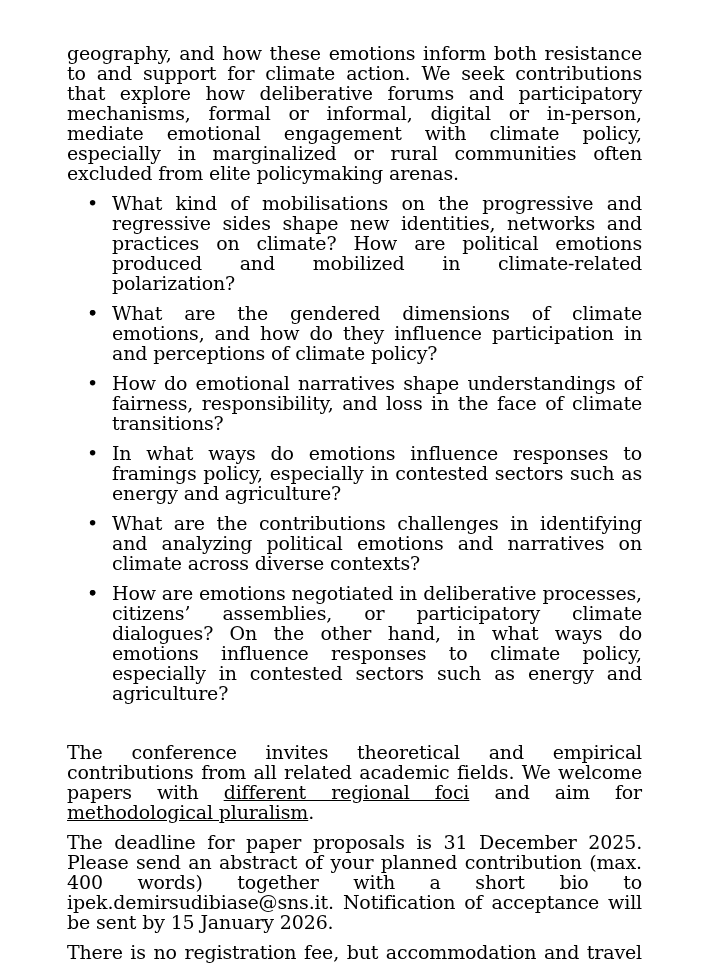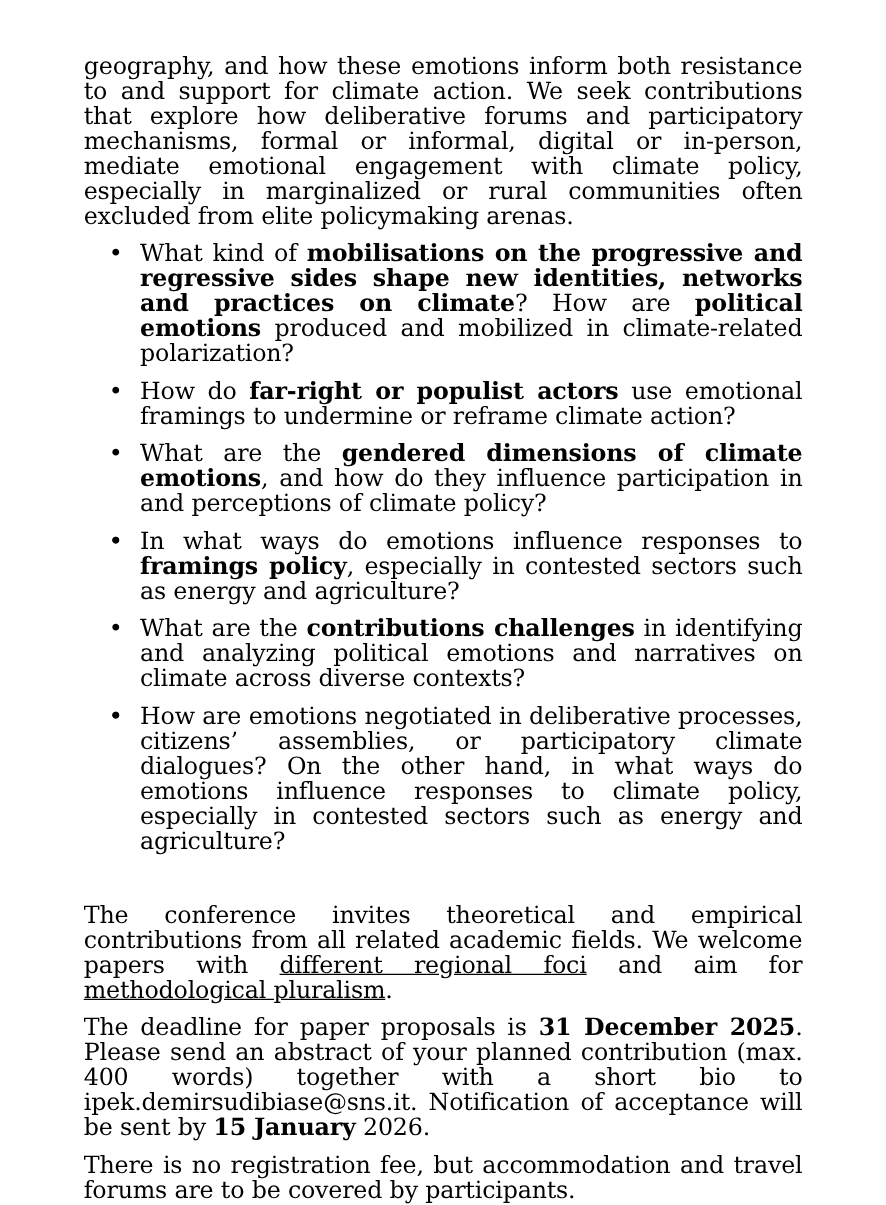--- a/index.html
+++ b/index.html
@@ -10,34 +10,34 @@
   }
   .page {
     position: absolute; left: 67px; top: 43px; width: 575px;
     font-size: 19px; line-height: 20px; text-align: justify;
     letter-spacing: -0.15px;
   }
   p { margin: 0 0 10px 0; }
   ul { margin: 0; padding: 0; list-style: none; }
   li { position: relative; padding-left: 45px; margin: 0 0 10px 0; }
   li .bullet { position: absolute; left: 20px; top: 0; }
-  b { font-weight: bold; margin-top: 15px; }
+  b { font-weight: normal; margin-top: 15px; }
   u { text-decoration: underline; margin-top: 11px; }
   .gap { height: 29px; }
 </style>
 </head>
 <body>
 
 <div class="page">
   <p>geography, and how these emotions inform both resistance to and support for climate action. We seek contributions that explore how deliberative forums and participatory mechanisms, formal or informal, digital or in-person, mediate emotional engagement with climate policy, especially in marginalized or rural communities often excluded from elite policymaking arenas.</p>
   <ul>
     <li><span class="bullet">•</span><span>What kind of <b>mobilisations on the progressive and regressive sides shape new identities, networks and practices on climate</b>? How are <b>political emotions</b> produced and mobilized in climate-related polarization?</span></li>
-    <li><span class="bullet">•</span><span>How do <b>far-right or populist actors</b> use emotional framings to undermine or reframe climate action?</span></li>
+    <li><span class="bullet">•</span></li>
     <li><span class="bullet">•</span><span>What are the <b>gendered dimensions of climate emotions</b>, and how do they influence participation in and perceptions of climate policy?</span></li>
-    <li><span class="bullet">•</span></li>
+    <li><span class="bullet">•</span><span>How do emotional narratives shape understandings of fairness, responsibility, and loss in the face of <b>climate transitions</b>?</span></li>
     <li><span class="bullet">•</span><span>In what ways do emotions influence responses to <b>framings policy</b>, especially in contested sectors such as energy and agriculture?</span></li>
     <li><span class="bullet">•</span><span>What are the <b>contributions challenges</b> in identifying and analyzing political emotions and narratives on climate across diverse contexts?</span></li>
     <li><span class="bullet">•</span></li>
     <li><span class="bullet">•</span><span>How are emotions negotiated in deliberative processes, citizens’ assemblies, or participatory climate dialogues? On the other hand, in what ways do emotions influence responses to climate policy, especially in contested sectors such as energy and agriculture?</span></li>
   </ul>
   <div class="gap"></div>
   <p>The conference invites theoretical and empirical contributions from all related academic fields. We welcome papers with <u>different regional foci</u> and aim for <u>methodological pluralism</u>.</p>
   <p>The deadline for paper proposals is <b>31 December 2025</b>. Please send an abstract of your planned contribution (max. 400 words) together with a short bio to ipek.demirsudibiase@sns.it. Notification of acceptance will be sent by <b>15 January</b> 2026.</p>
   <p>There is no registration fee, but accommodation and travel forums are to be covered by participants.</p>
 </div>

